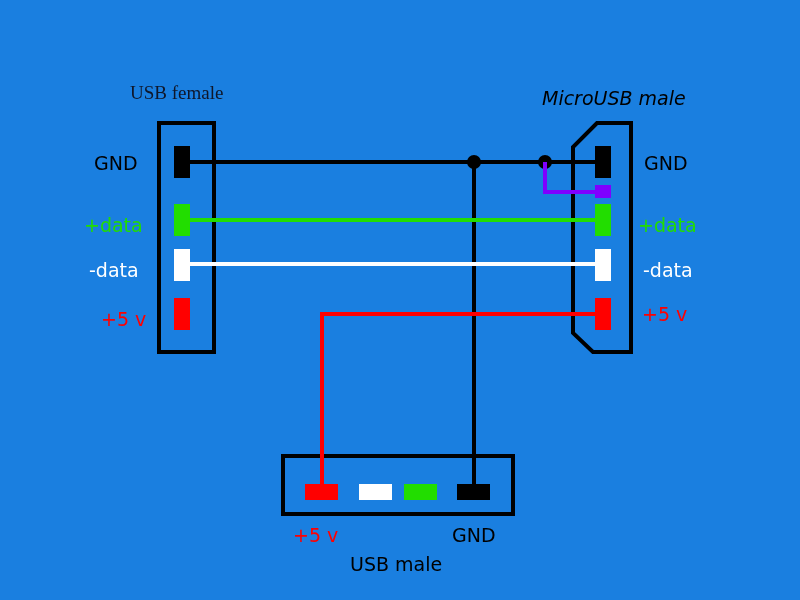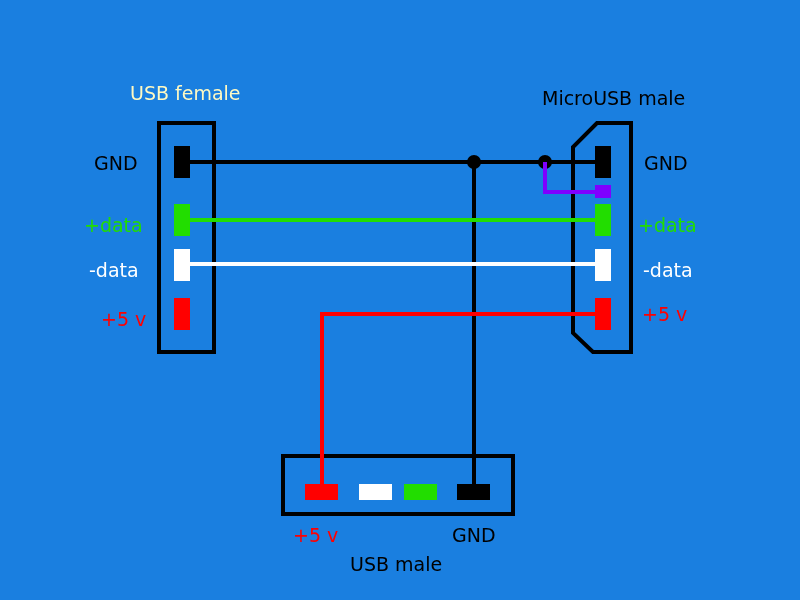--- a/index.html
+++ b/index.html
@@ -34,22 +34,22 @@
   <line x1="190" y1="162" x2="595" y2="162" stroke="#000" stroke-width="4"></line>
   <line x1="474" y1="162" x2="474" y2="484" stroke="#000" stroke-width="4"></line>
   <circle cx="474" cy="162" r="7" fill="#000"></circle>
   <circle cx="545" cy="162" r="7" fill="#000"></circle>
   <polyline points="545,162 545,192 595,192" fill="none" stroke="#7f00ff" stroke-width="4"></polyline>
   <line x1="190" y1="220" x2="595" y2="220" stroke="#22dd00" stroke-width="4"></line>
   <line x1="190" y1="264" x2="595" y2="264" stroke="#fff" stroke-width="4"></line>
   <polyline points="595,314 322,314 322,484" fill="none" stroke="#f00" stroke-width="4"></polyline>
 </svg>
 
-<div class="lbl" style="left:130px;top:82px;color:#fef9c3;">USB female</div>
-<div class="lbl" style="left:542px;top:87px;color:#000;">MicroUSB male</div>
+<div class="lbl" style="left:130px;top:82px;color:#0f172a;font-family:Liberation Serif, serif;">USB female</div>
+<div class="lbl" style="left:542px;top:87px;color:#000;font-style:italic;">MicroUSB male</div>
 <div class="lbl" style="left:350px;top:553px;color:#000000;">USB male</div>
 
 <div class="lbl" style="left:94px;top:152px;color:#000;">GND</div>
 <div class="lbl" style="left:84px;top:214px;color:#22dd00;">+data</div>
 <div class="lbl" style="left:89px;top:259px;color:#fff;">-data</div>
 <div class="lbl" style="left:101px;top:308px;color:#f00;">+5 v</div>
 
 <div class="lbl" style="left:644px;top:152px;color:#000;">GND</div>
 <div class="lbl" style="left:638px;top:214px;color:#22dd00;">+data</div>
 <div class="lbl" style="left:643px;top:259px;color:#fff;">-data</div>

